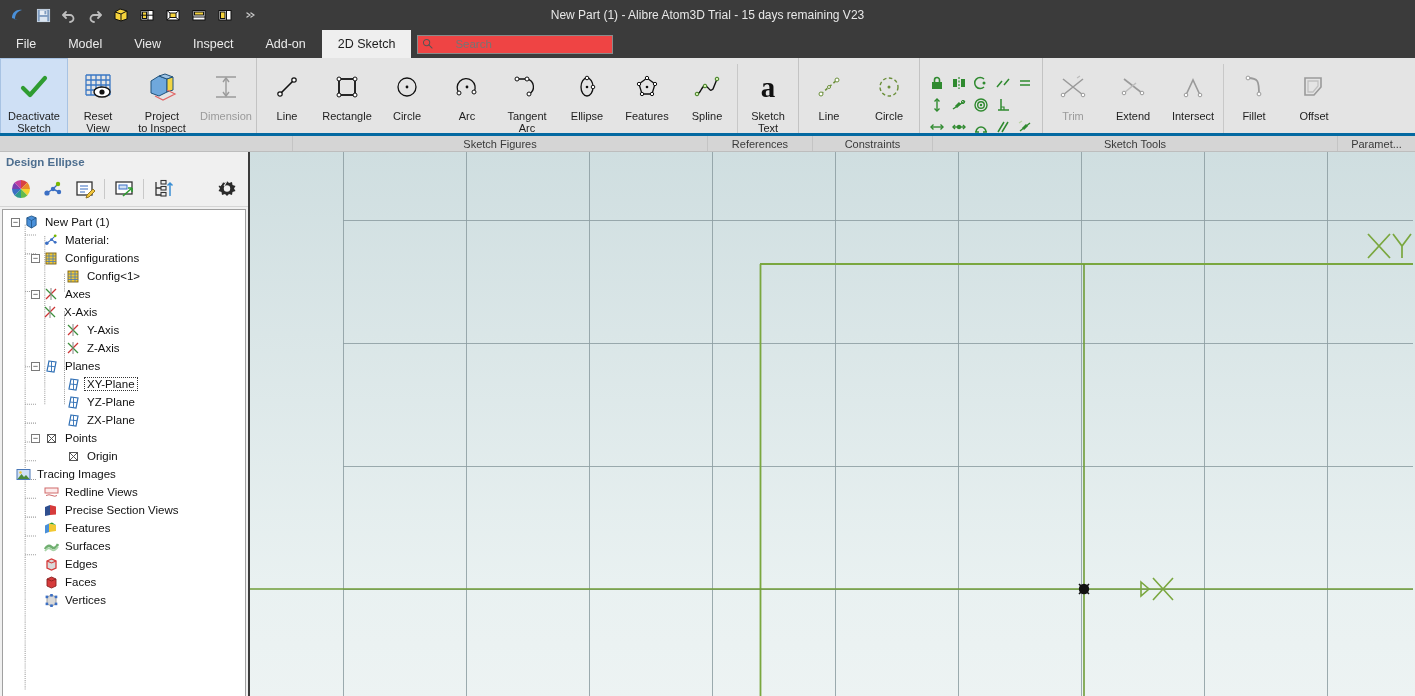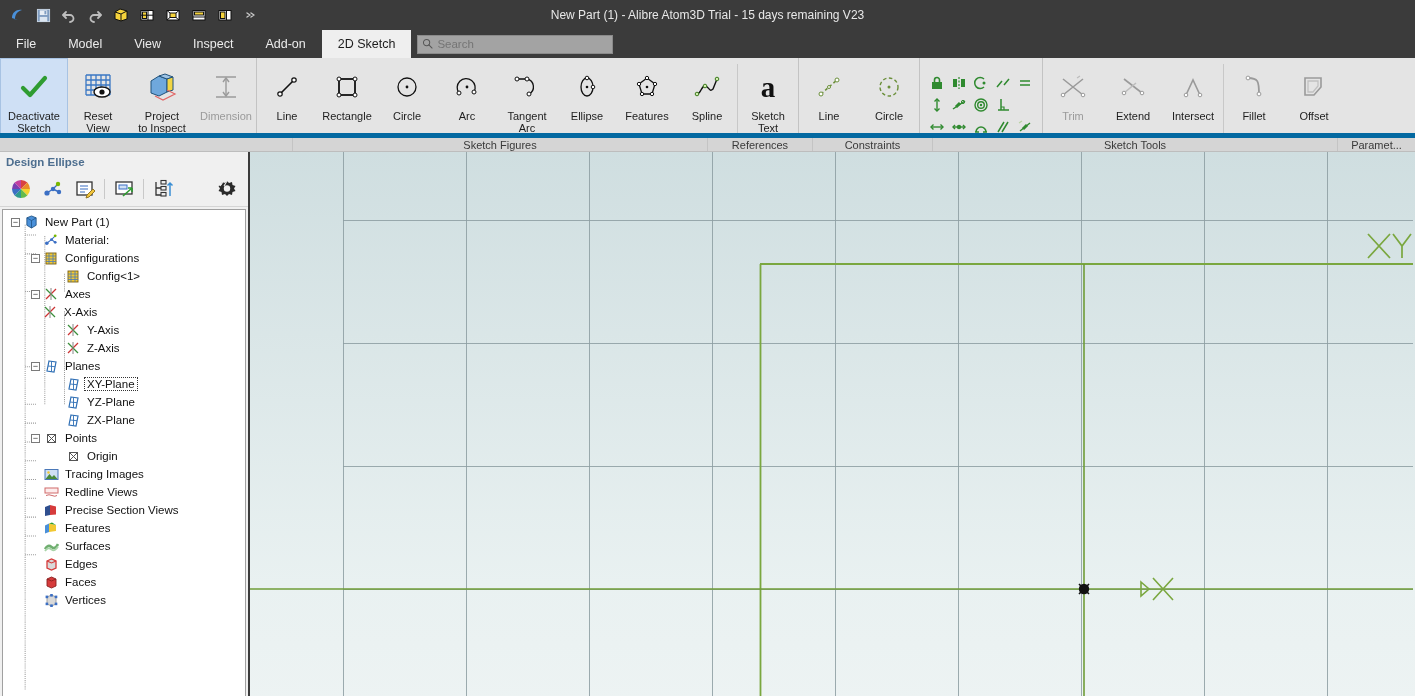--- a/index.html
+++ b/index.html
@@ -33,23 +33,23 @@
     color: #ececec; font-size: 12.5px; cursor: default; text-align: center;
   }
   .menu-item.active {
     background: #efefef; color: #1c1c1c;
   }
   .search-wrap {
     display: flex; align-items: center; margin-left: 6px;
     align-self: center;
   }
   .search-box {
-    width: 196px; height: 19px; background: #a3a3a3;
+    width: 196px; height: 19px; background: #ef4444;
     border: 1px solid #8a8a8a; display: flex; align-items: center;
-    padding: 0 4px; gap: 4px;
+    padding: 0 4px; gap: 22px;
   }
   .search-box input {
     border: 0; outline: 0; font-size: 11.5px; width: 100%;
     font-family: "Liberation Sans", sans-serif; color: #333;
     background: transparent;
   }
   
   .ribbon {
     height: 94px; background: #e4e4e4;
     border-bottom: 1px solid #bdbdbd;
@@ -75,21 +75,21 @@
   
   .cgrid {
     display: grid; grid-template-columns: repeat(5, 22px);
     grid-auto-rows: 22px; align-content: center;
     padding: 0 6px; align-items: center; justify-items: center;
   }
   .cbtn { width: 20px; height: 20px; display: flex; align-items: center; justify-content: center; }
   
   .capstrip {
     position: absolute; left: 0; right: 0; bottom: 0; height: 18px;
-    display: flex; background: #d5d5d5; border-top: 5px solid #0369a1;
+    display: flex; background: #d5d5d5; border-top: 3px solid #0369a1;
   }
   .cap {
     display: flex; align-items: center; justify-content: center;
     font-size: 11px; color: #3a3a3a; border-right: 1px solid #c4c4c4;
   }
   
   .body { display: flex; height: 552px; background: #e8eff0; }
   
   .explorer {
     width: 250px; background: #f0f0f0;
@@ -847,21 +847,21 @@
       <div class="tnode" style="padding-left:50px">
         <div class="expander none"></div>
         <div class="ticon">
           <svg width="13" height="13" viewBox="0 0 13 13">
               <rect x="2.5" y="2.5" width="8" height="8" fill="none" stroke="#555" stroke-width="1"></rect>
               <path d="M2.5 2.5 L10.5 10.5 M10.5 2.5 L2.5 10.5" stroke="#555" stroke-width="1"></path>
             </svg>
         </div>
         <div class="tlabel">Origin</div>
       </div>
-      <div class="tnode" style="padding-left:28px">
+      <div class="tnode" style="">
         <div class="expander none"></div>
         <div class="ticon">
           <svg width="15" height="13" viewBox="0 0 15 13">
               <rect x="1" y="1.5" width="13" height="10" fill="#cfe0f5" stroke="#4a78b8" stroke-width="1"></rect>
               <circle cx="4.5" cy="4.5" r="1.2" fill="#f2c832"></circle>
               <path d="M1.5 11 L5.5 6 L8 9 L10 7 L13.5 11 Z" fill="#4a8a3a"></path>
             </svg>
         </div>
         <div class="tlabel">Tracing Images</div>
       </div>

